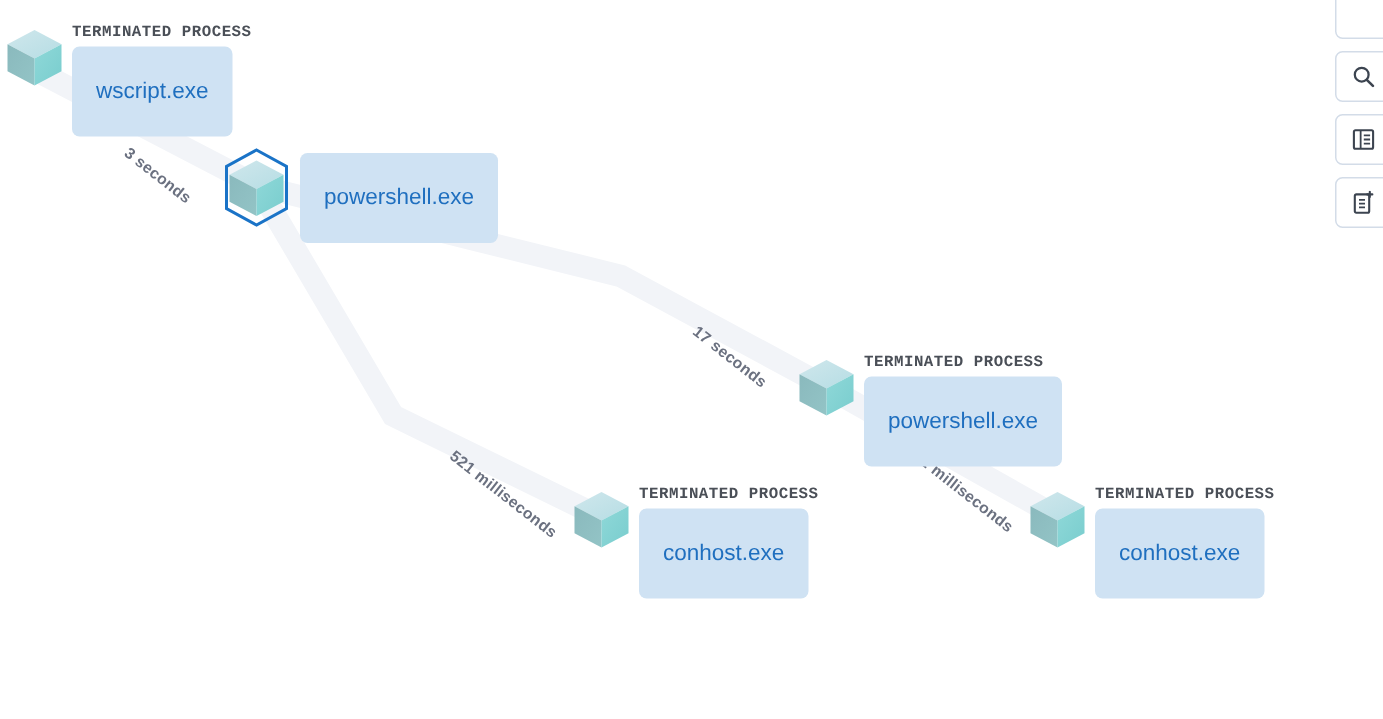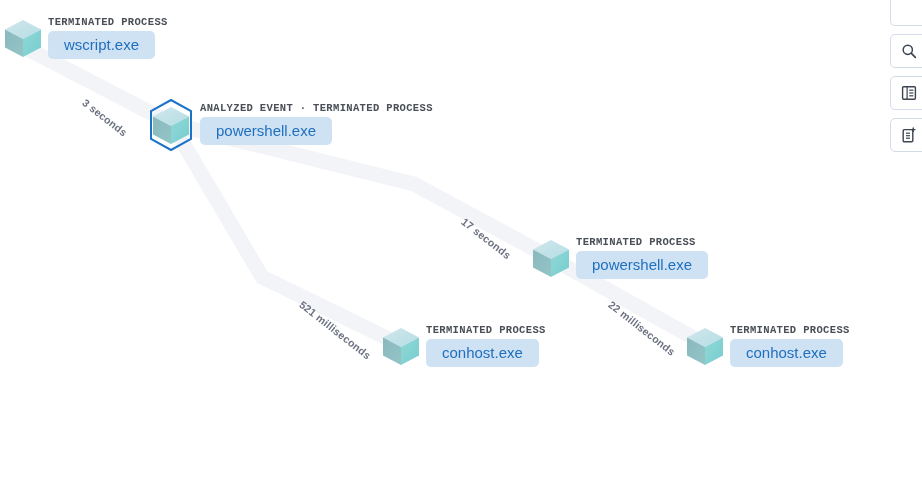--- a/index.html
+++ b/index.html
@@ -66,21 +66,21 @@
     line-height: 12px;
     margin-bottom: 3px;
     font-family: Liberation Mono, monospace;
   }
   .node-pill {
     display: inline-block;
     background: #cfe2f3;
     color: #1f6fbf;
     font-size: 15px;
     line-height: 18px;
-    padding: 5px 16px;
+    padding: 21px 16px;
     border-radius: 5px;
     white-space: nowrap;
   }
 
   .node.highlighted .node-glyph .ring {
     position: absolute;
     left: 0;
     top: 0;
     width: 46px;
     height: 54px;
@@ -193,21 +193,20 @@
       <svg class="ring" viewBox="0 0 46 54">
         <polygon points="23,2 43,13 43,41 23,52 3,41 3,13" fill="none" stroke="#1a73c7" stroke-width="2"></polygon>
       </svg>
       <svg class="cube" viewBox="0 0 40 40" style="left:3px; top:7px;">
         <polygon points="20,2 38,11.5 20,21 2,11.5" fill="url(#cubeTop)"></polygon>
         <polygon points="2,11.5 20,21 20,39 2,29.5" fill="url(#cubeLeft)"></polygon>
         <polygon points="38,11.5 38,29.5 20,39 20,21" fill="url(#cubeRight)"></polygon>
       </svg>
     </div>
     <div class="node-text" style="margin-left:6px;">
-      <div class="node-kind">ANALYZED EVENT · TERMINATED PROCESS</div>
       <div class="node-pill">powershell.exe</div>
     </div>
   </div>
 
   <div class="node" style="left:528px; top:232px;">
     <div class="node-glyph">
       <svg class="cube" viewBox="0 0 40 40">
         <polygon points="20,2 38,11.5 20,21 2,11.5" fill="url(#cubeTop)"></polygon>
         <polygon points="2,11.5 20,21 20,39 2,29.5" fill="url(#cubeLeft)"></polygon>
         <polygon points="38,11.5 38,29.5 20,39 20,21" fill="url(#cubeRight)"></polygon>

